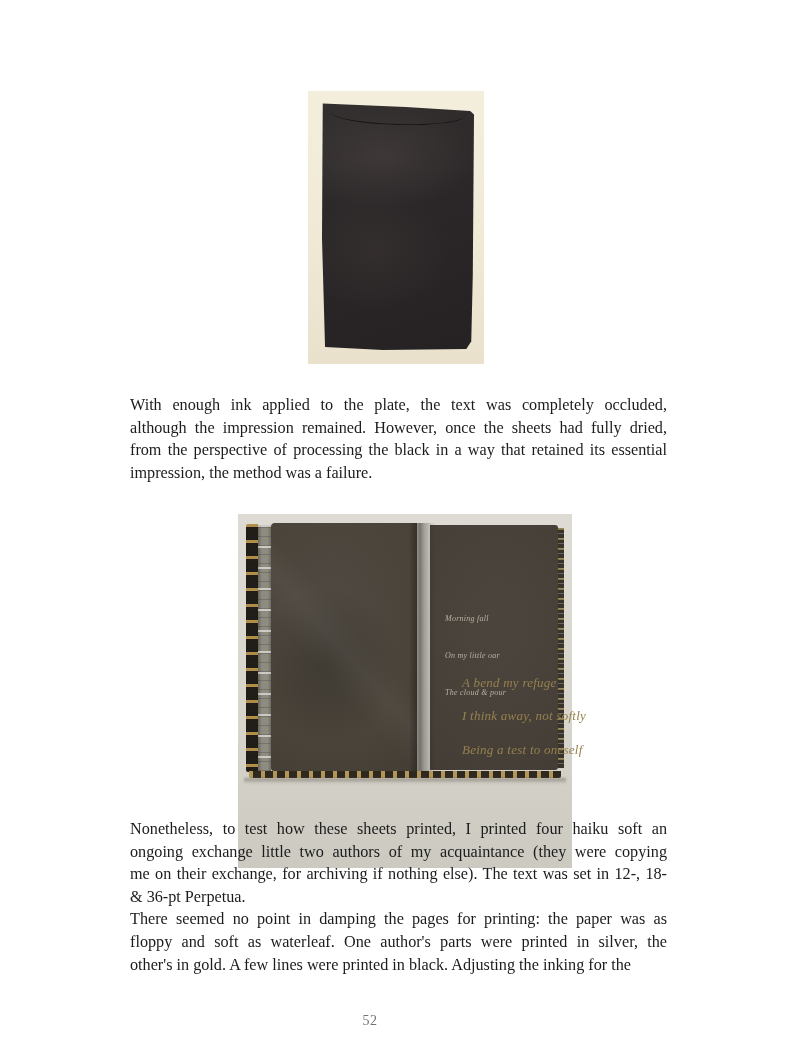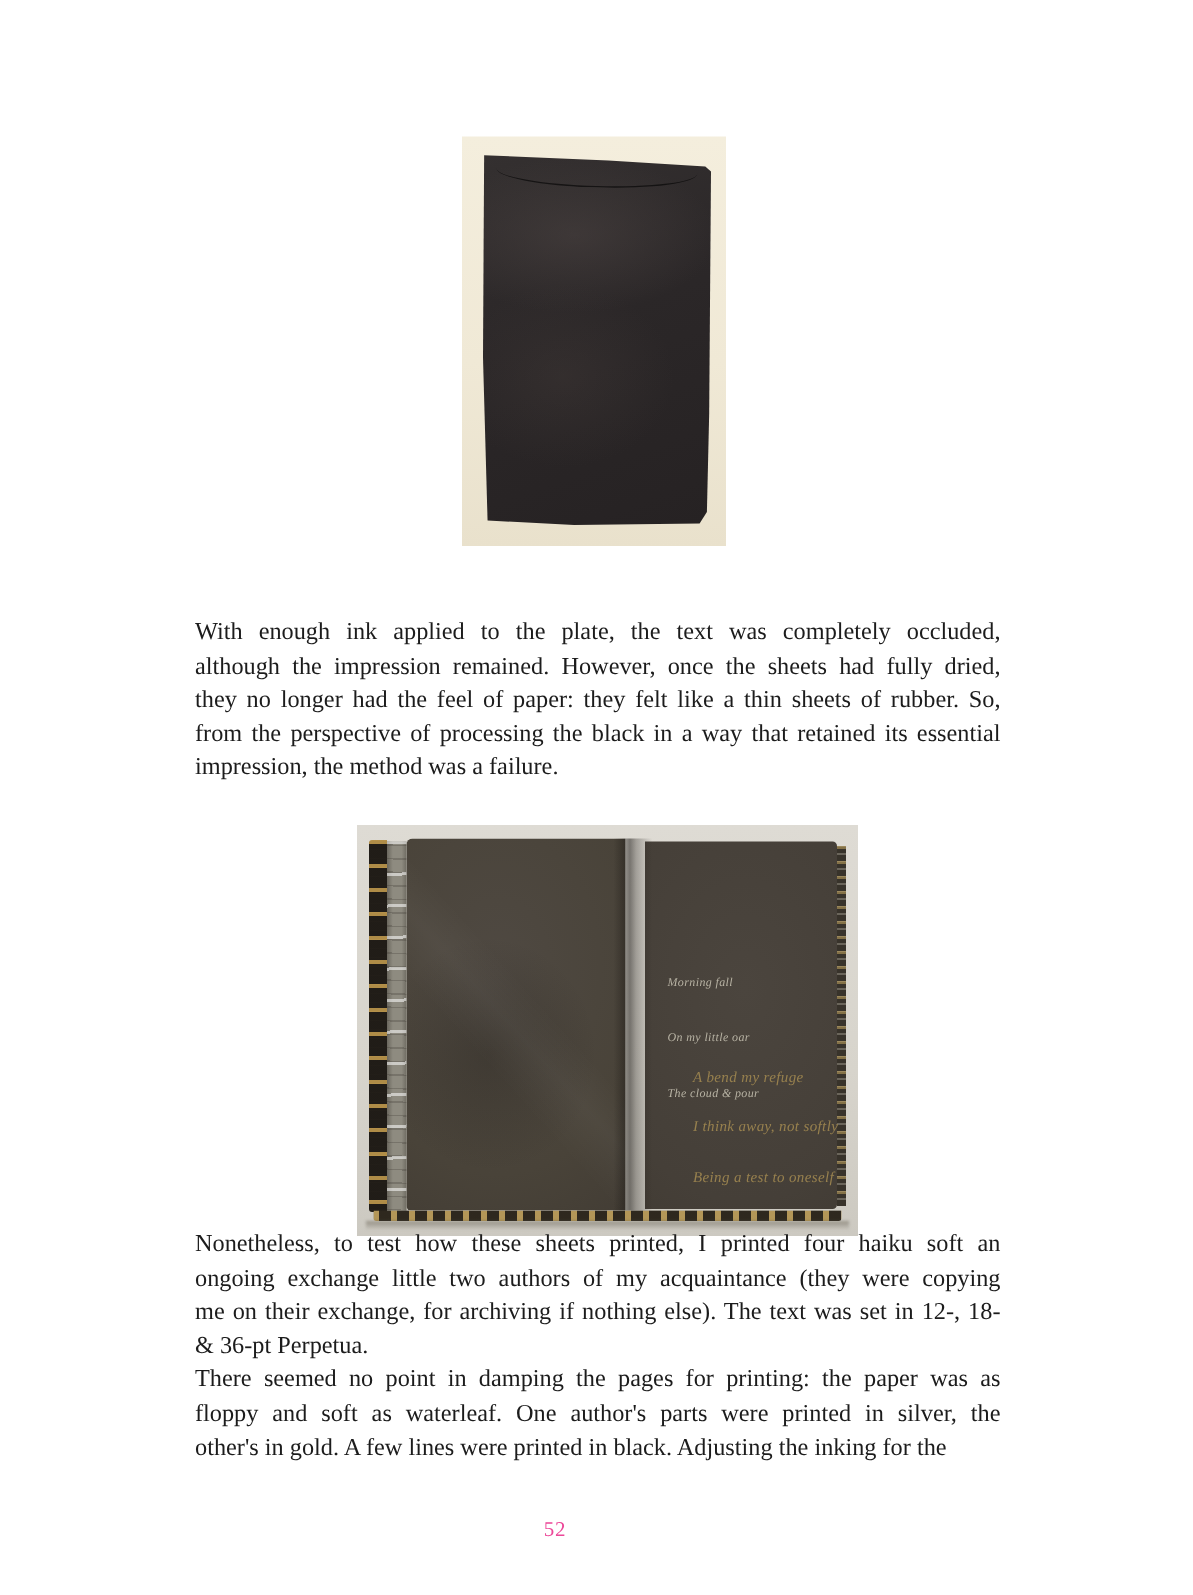--- a/index.html
+++ b/index.html
@@ -40,23 +40,22 @@
     width: 88%; height: 26px;
     border-bottom: 1px solid rgba(5,4,4,0.65);
     border-radius: 0 0 100% 100% / 0 0 22px 22px;
     transform: rotate(1.6deg);
   }
 
   
   .figure2 {
     position: absolute;
     left: 238px; top: 514px;
-    width: 334px; height: 274px;
+    width: 334px; height: 354px;
     background: linear-gradient(180deg, #dedbd4 0%, #d7d4cc 60%, #ccc9c1 100%);
-    margin-top: 36px;
   }
   .book {
     position: absolute;
     left: 8px; top: 9px;
     width: 318px; height: 248px;
   }
   .foreedge-left {
     position: absolute;
     left: 0; top: 1px;
     width: 12px; height: 100%;
@@ -133,69 +132,68 @@
   }
   .haiku.silver {
     left: 199px; top: 66px;
     color: #b7b2a3;
     font-size: 8px;
     line-height: 12.2px;
   }
   .haiku.gold {
     left: 216px; top: 131px;
     color: #97804e;
-    font-size: 10px;
+    font-size: 13px;
     line-height: 11.3px;
   }
 
   
   .textblock {
     position: absolute;
     left: 130px;
     width: 537px;
     color: #1c1c1c;
     font-size: 16.2px;
     line-height: 22.6px;
   }
-  .tb-1 { top: 394px; margin-top: 16px; }
+  .tb-1 { top: 394px; }
   .tb-2 { top: 818px; }
   .tline {
     text-align: justify;
     text-align-last: justify;
   }
   .tline.pend {
     text-align-last: auto;
   }
 
   .pageno {
     position: absolute;
     top: 1013px;
     left: 0;
     width: 740px;
     text-align: center;
     font-size: 14px;
-    color: #ec4899;
+    color: #737373;
     letter-spacing: 0.5px;
   }
 </style>
 </head>
 <body>
 
 <div id="page">
 
   <div class="figure1">
     <div class="ink-sheet">
       <div class="crease"></div>
     </div>
   </div>
 
   <div class="textblock tb-1">
     <div class="tline">With enough ink applied to the plate, the text was completely occluded,</div>
     <div class="tline">although the impression remained. However, once the sheets had fully dried,</div>
-    <div class="tline">they no longer had the feel of paper: they felt like a thin sheets of rubber. So,</div>
     <div class="tline">from the perspective of processing the black in a way that retained its essential</div>
     <div class="tline pend">impression, the method was a failure.</div>
   </div>
 
   <div class="figure2">
     <div class="book">
       <div class="foreedge-left"></div>
       <div class="spine-tape"></div>
       <div class="page-left"></div>
       <div class="page-right"></div>

